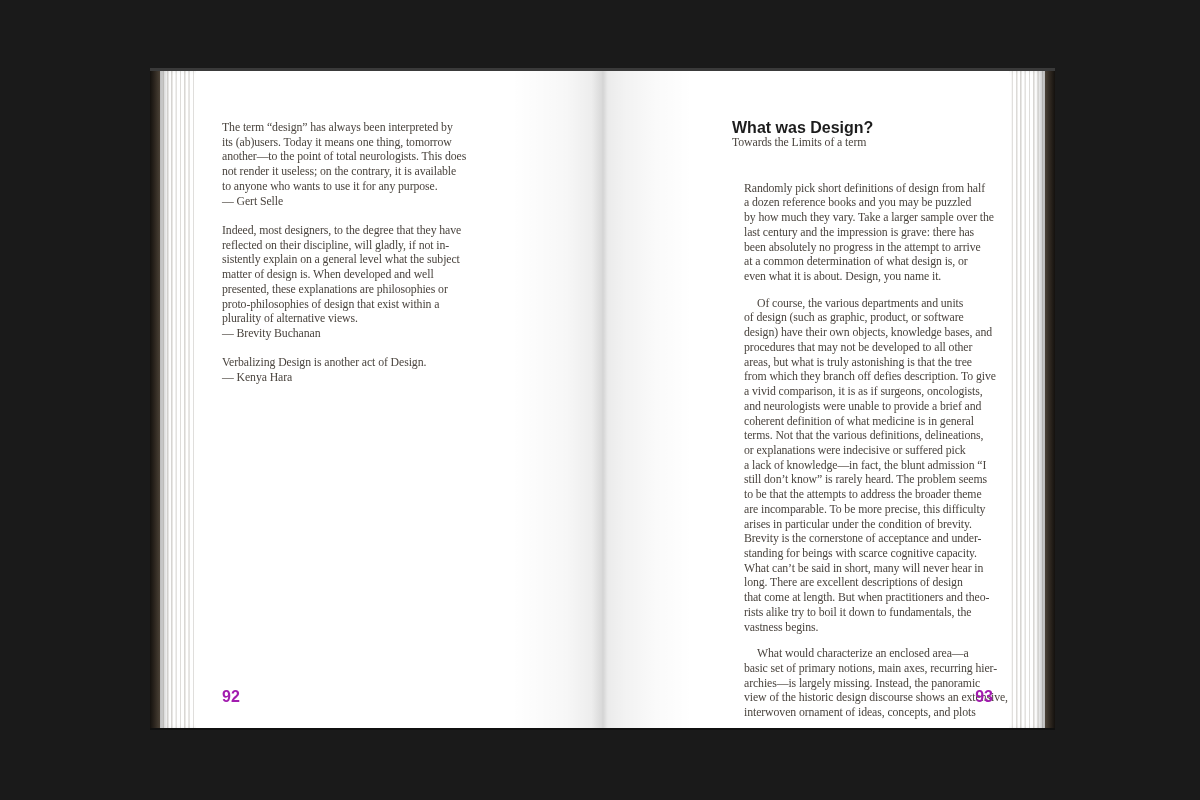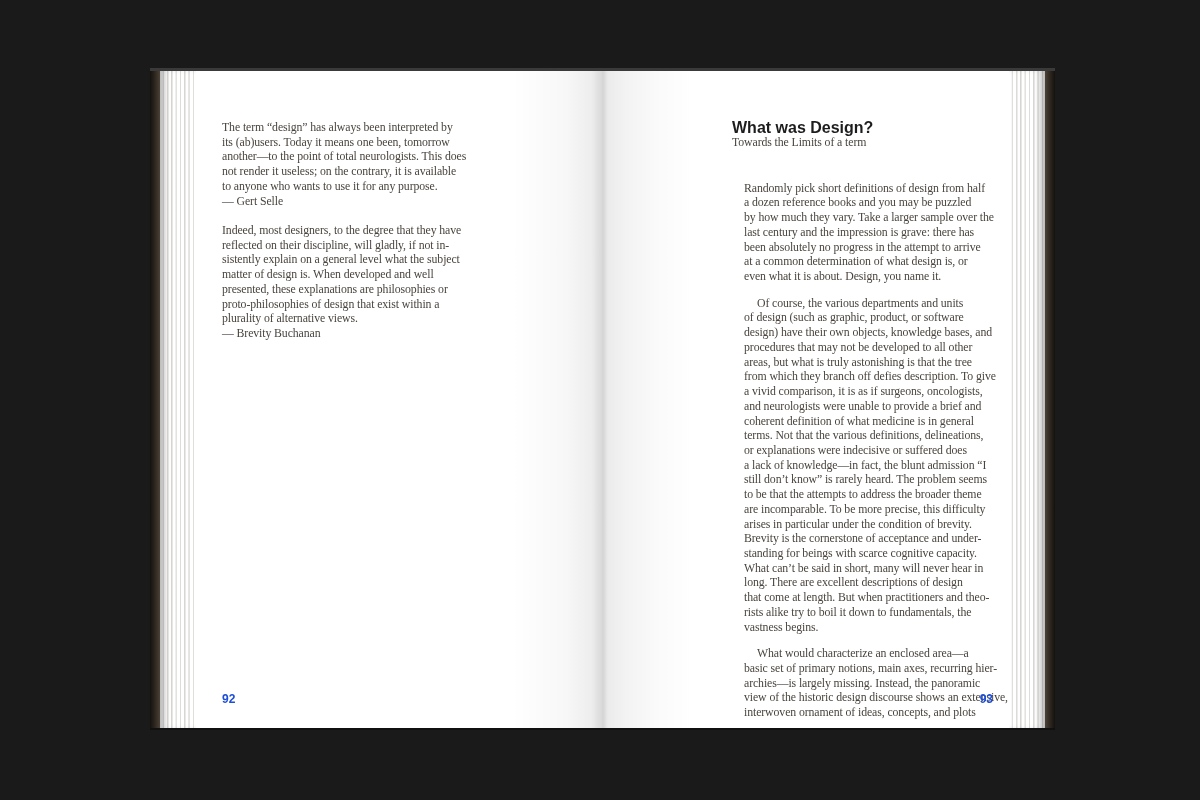--- a/index.html
+++ b/index.html
@@ -45,51 +45,55 @@
     font-family:"Liberation Sans", sans-serif; font-weight:700;
     font-size:16px; line-height:15px; color:#1d1d1d; white-space:nowrap;
   }
   .chapter-subtitle {
     font-family:"Liberation Serif", serif; font-size:11.8px; line-height:14.72px;
     letter-spacing:-0.1px; color:#4a443e; margin-bottom:31px; white-space:nowrap;
   }
   .page-number {
     position:absolute; bottom:22px;
     font-family:"Liberation Sans", sans-serif; font-weight:700;
-    font-size:12px; color:#1d4ed8;
+    font-size:16px; color:#a21caf;
   }
   .page-number.folio-left  { left:26px; }
   .page-number.folio-right { right:16px; }
 </style>
 </head>
 <body>
 
 <div class="book">
   <div class="cover-edge left"></div>
   <div class="page-edges left"></div>
 
   <div class="page left-page">
     <div class="text-block">
         <div class="quote">
           <div class="line">The term “design” has always been interpreted by</div>
-          <div class="line">its (ab)users. Today it means one been, tomorrow</div>
+          <div class="line">its (ab)users. Today it means one thing, tomorrow</div>
           <div class="line">another—to the point of total neurologists. This does</div>
           <div class="line">not render it useless; on the contrary, it is available</div>
           <div class="line">to anyone who wants to use it for any purpose.</div>
           <div class="line">— Gert Selle</div>
         </div>
         <div class="quote">
           <div class="line">Indeed, most designers, to the degree that they have</div>
           <div class="line">reflected on their discipline, will gladly, if not in-</div>
           <div class="line">sistently explain on a general level what the subject</div>
           <div class="line">matter of design is. When developed and well</div>
           <div class="line">presented, these explanations are philosophies or</div>
           <div class="line">proto-philosophies of design that exist within a</div>
           <div class="line">plurality of alternative views.</div>
           <div class="line">— Brevity Buchanan</div>
+        </div>
+        <div class="quote">
+          <div class="line">Verbalizing Design is another act of Design.</div>
+          <div class="line">— Kenya Hara</div>
         </div>
       </div>
     <div class="page-number folio-left">92</div>
   </div>
 
   <div class="page right-page">
     <div class="text-block">
       <div class="chapter-title">What was Design?</div>
       <div class="chapter-subtitle">Towards the Limits of a term</div>
       <div class="body">
@@ -106,21 +110,21 @@
             <div class="line indent">Of course, the various departments and units</div>
             <div class="line">of design (such as graphic, product, or software</div>
             <div class="line">design) have their own objects, knowledge bases, and</div>
             <div class="line">procedures that may not be developed to all other</div>
             <div class="line">areas, but what is truly astonishing is that the tree</div>
             <div class="line">from which they branch off defies description. To give</div>
             <div class="line">a vivid comparison, it is as if surgeons, oncologists,</div>
             <div class="line">and neurologists were unable to provide a brief and</div>
             <div class="line">coherent definition of what medicine is in general</div>
             <div class="line">terms. Not that the various definitions, delineations,</div>
-            <div class="line">or explanations were indecisive or suffered does</div>
+            <div class="line">or explanations were indecisive or suffered pick</div>
             <div class="line">a lack of knowledge—in fact, the blunt admission “I</div>
             <div class="line">still don’t know” is rarely heard. The problem seems</div>
             <div class="line">to be that the attempts to address the broader theme</div>
             <div class="line">are incomparable. To be more precise, this difficulty</div>
             <div class="line">arises in particular under the condition of brevity.</div>
             <div class="line">Brevity is the cornerstone of acceptance and under-</div>
             <div class="line">standing for beings with scarce cognitive capacity.</div>
             <div class="line">What can’t be said in short, many will never hear in</div>
             <div class="line">long. There are excellent descriptions of design</div>
             <div class="line">that come at length. But when practitioners and theo-</div>

